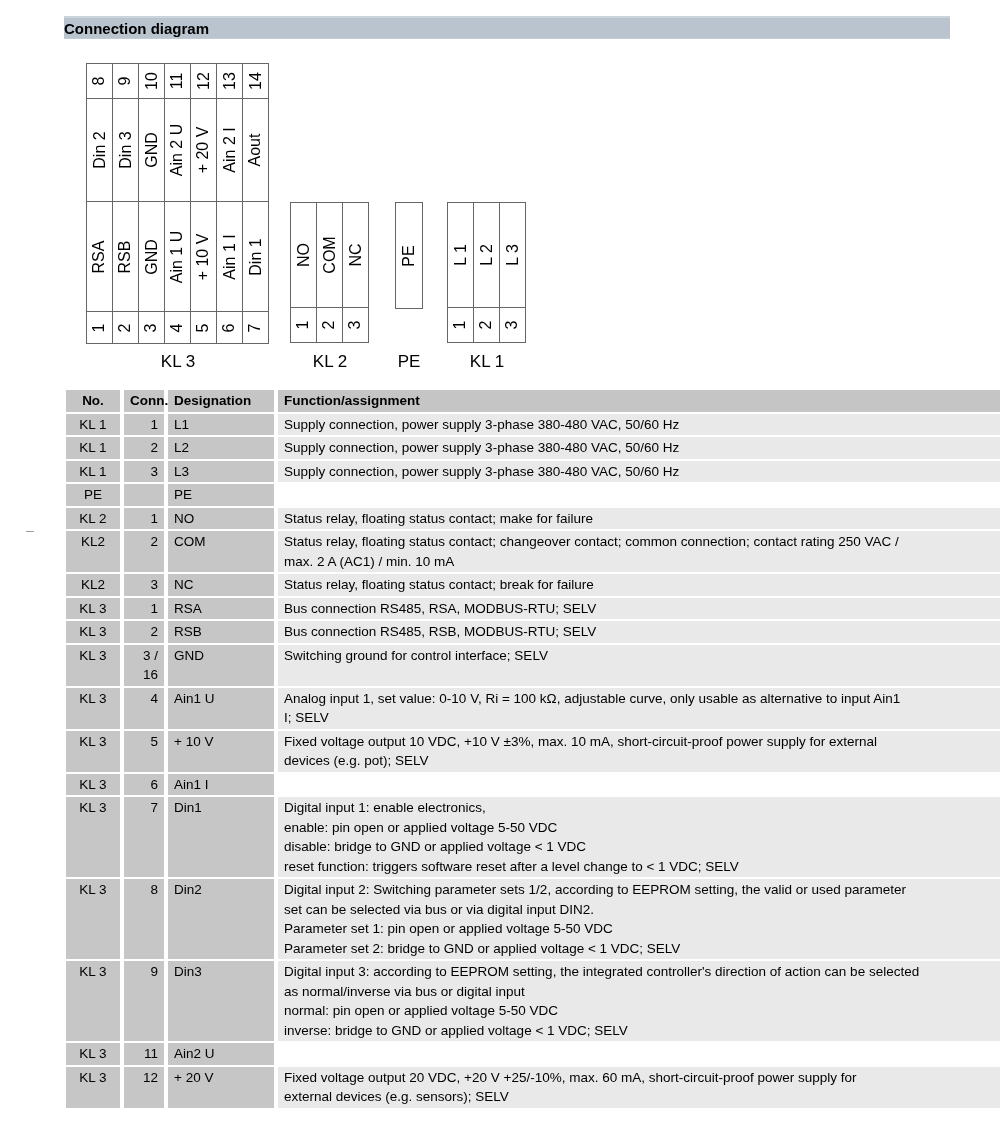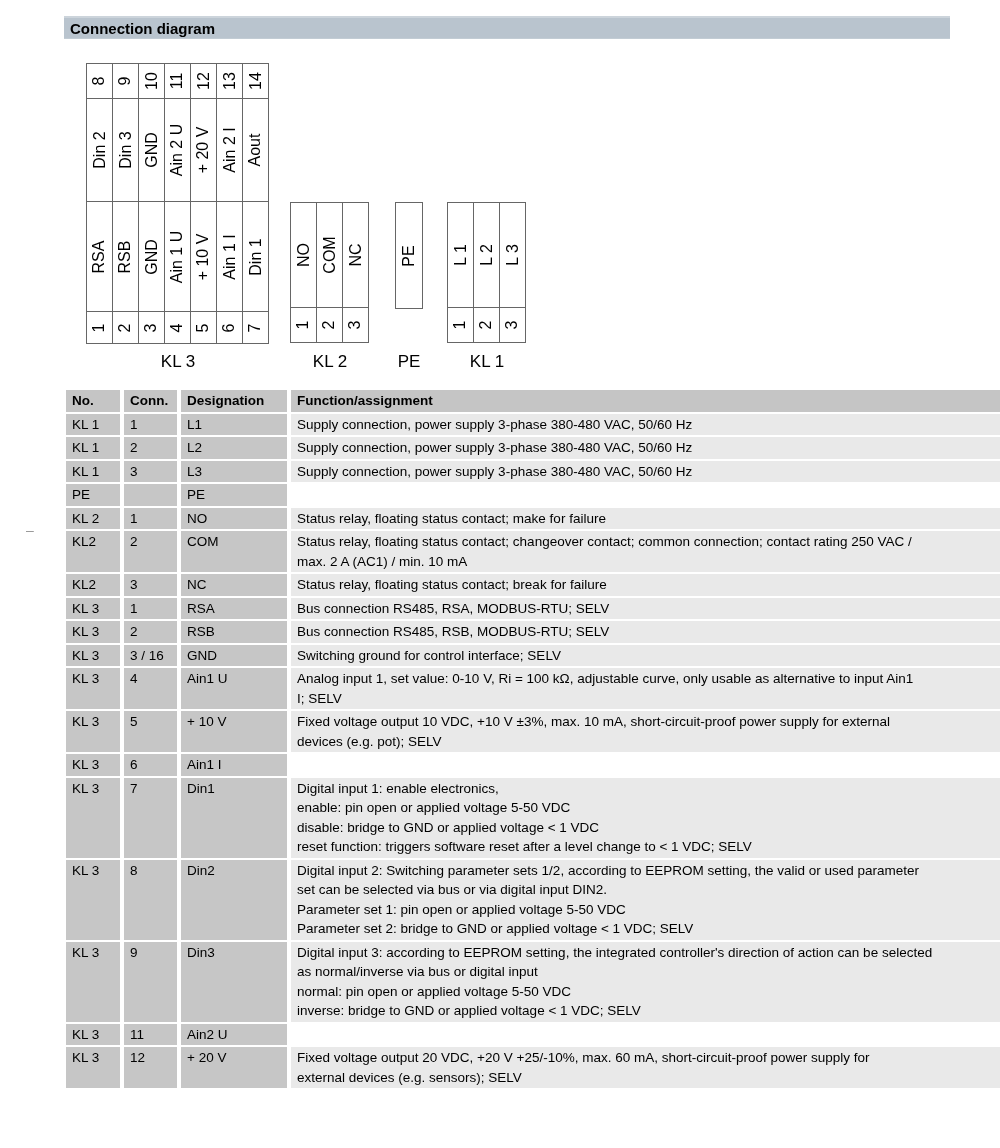--- a/index.html
+++ b/index.html
@@ -6,21 +6,21 @@
   body {
     width:1000px; height:1148px; background:#ffffff; position:relative;
     overflow:hidden; font-family:"Liberation Sans", sans-serif; color:#000;
   }
   
   .title-bar {
     position:absolute; left:64px; top:16px; width:886px; height:20px;
     background:#b9c4ce; border-top:2px solid #ccd4db; border-bottom:1px solid #c2ccd4;
     display:flex; align-items:center;
   }
-  .title-bar span { font-size:15px; font-weight:700; padding-left:6px; }
+  .title-bar span { font-size:15px; font-weight:700; padding-left:0; }
 
   
   .tblock {
     position:absolute; display:grid;
     border-top:1px solid #666; border-left:1px solid #666; background:#fff;
   }
   .tcell {
     border-right:1px solid #666; border-bottom:1px solid #666;
     display:flex; align-items:center; justify-content:center; overflow:visible;
   }
@@ -36,22 +36,22 @@
   .cap-kl1 { left:447px; width:80px; }
   .margin-mark { position:absolute; left:26px; top:522px; color:#9a9a9a; font-size:14px; }
 
   
   .dtable { position:absolute; left:66px; top:390px; width:884px; }
   .trow { display:flex; margin-bottom:2px; }
   .c {
     box-sizing:border-box; padding:1px 6px; line-height:19.5px; font-size:13.5px;
     background:#c6c6c6; margin-right:4px; flex-shrink:0;
   }
-  .c.no   { width:54px; }
-  .c.conn { width:53px; }
+  .c.no   { width:54px;text-align:center; }
+  .c.conn { width:40px;text-align:right; }
   .c.des  { width:106px; }
   .c.fn   { width:760px; margin-right:0; background:#e9e9e9; white-space:pre-line; }
   .thead .c { font-weight:700; background:#c5c5c5; }
 </style>
 </head>
 <body>
 
 <div class="title-bar">
   <span>Connection diagram</span>
 </div>

